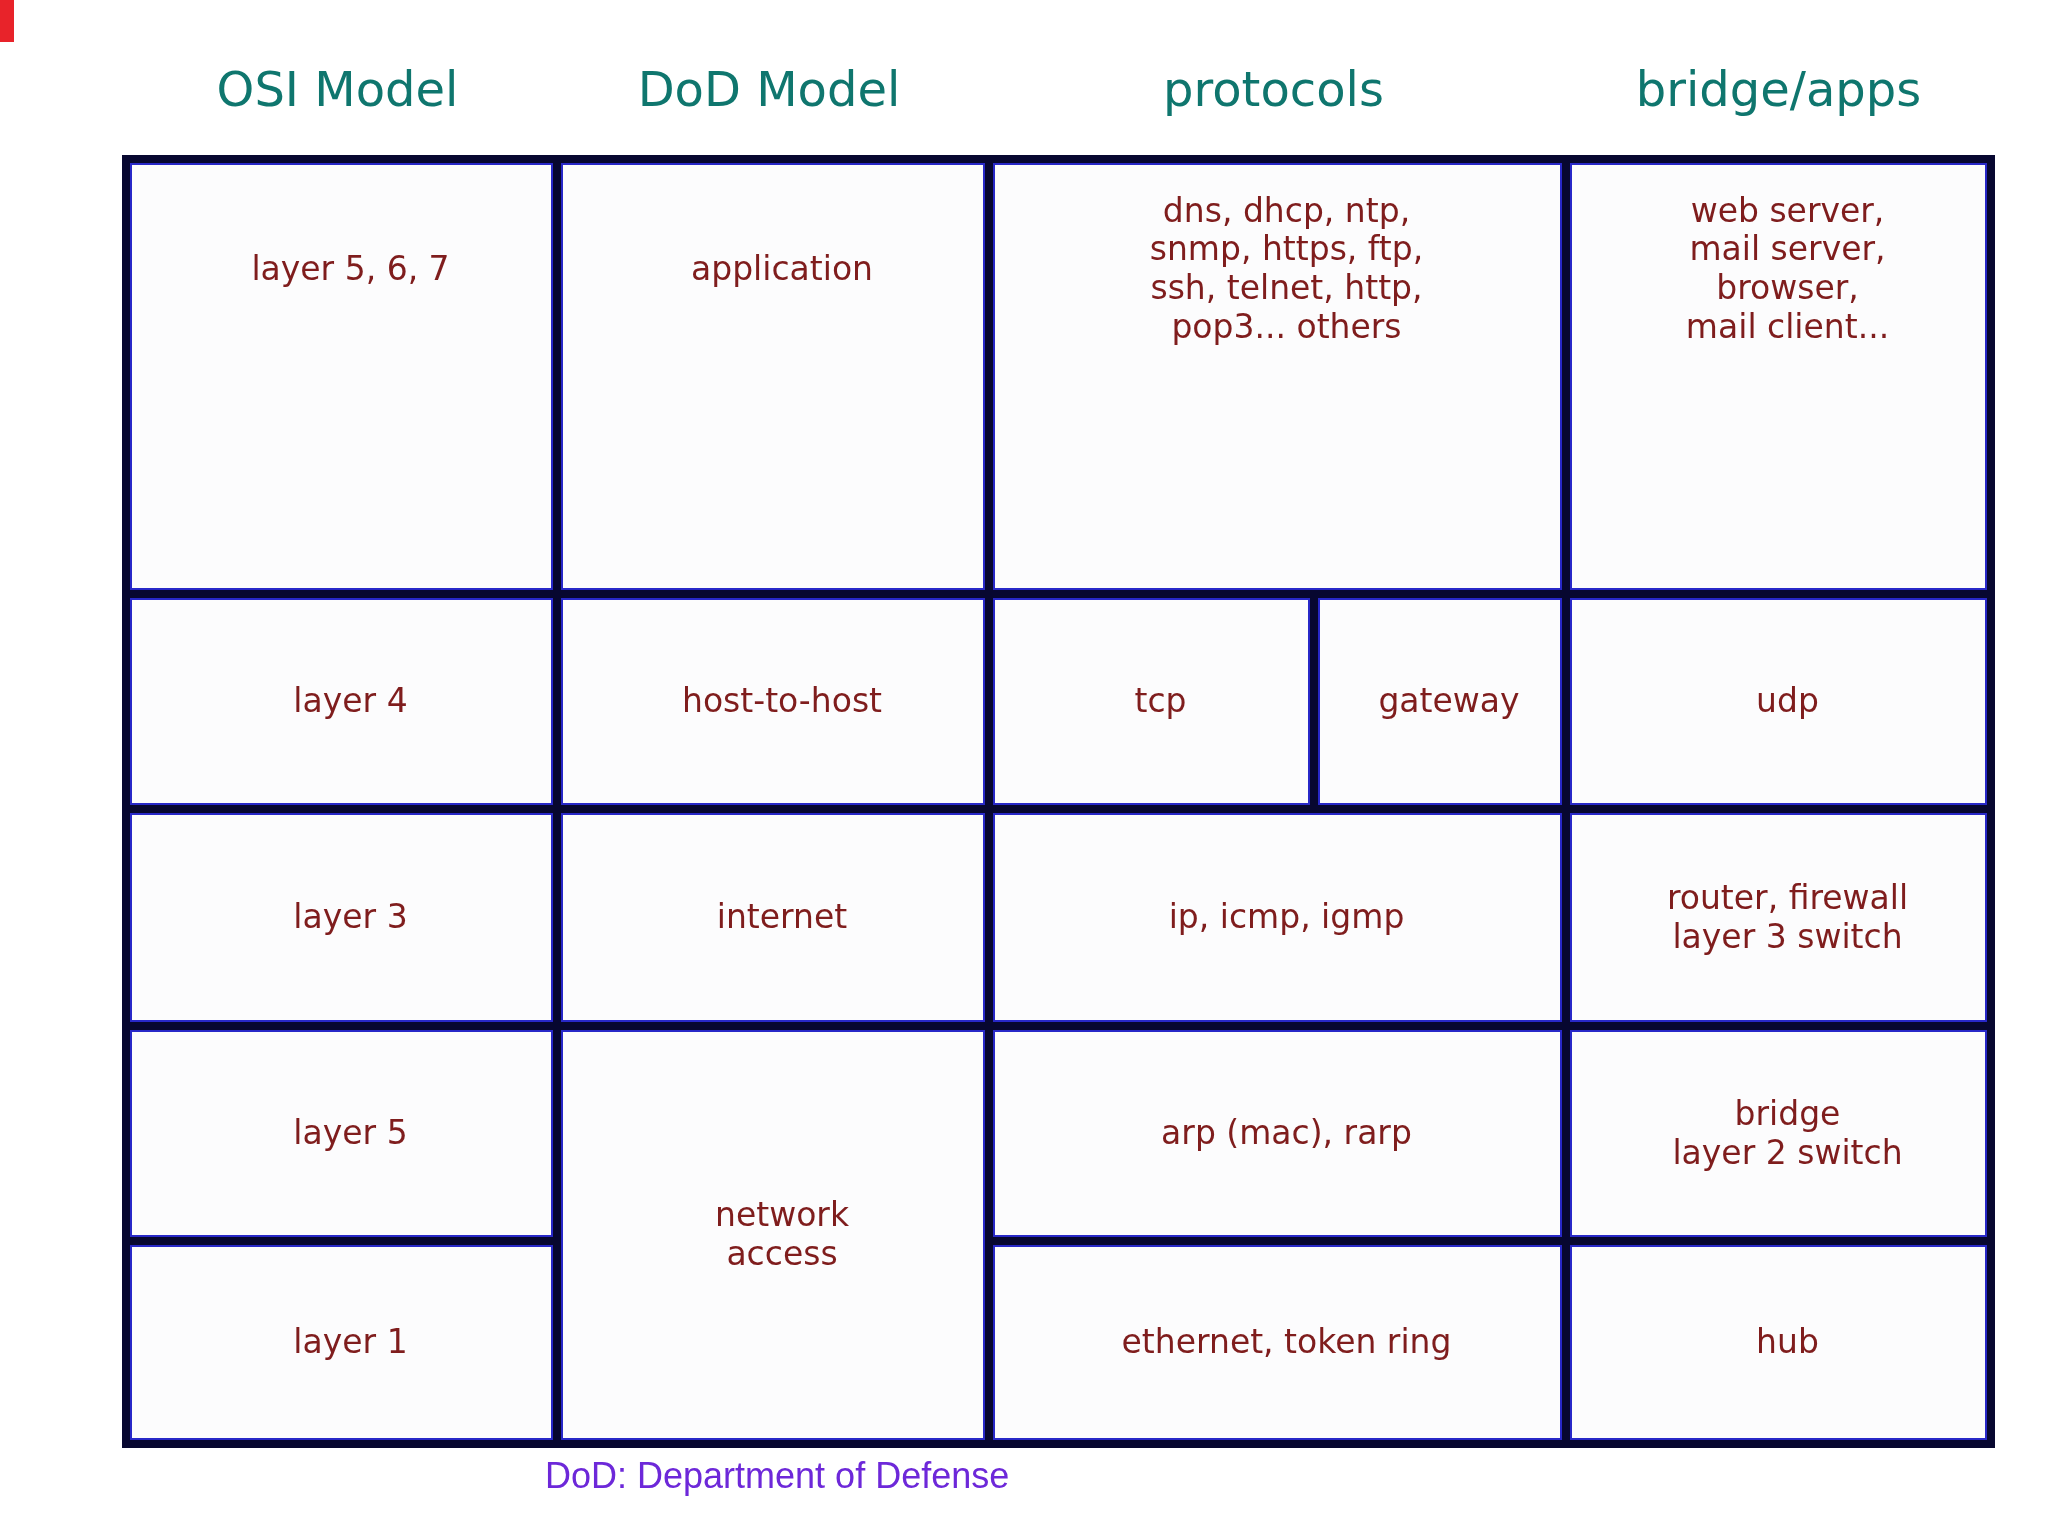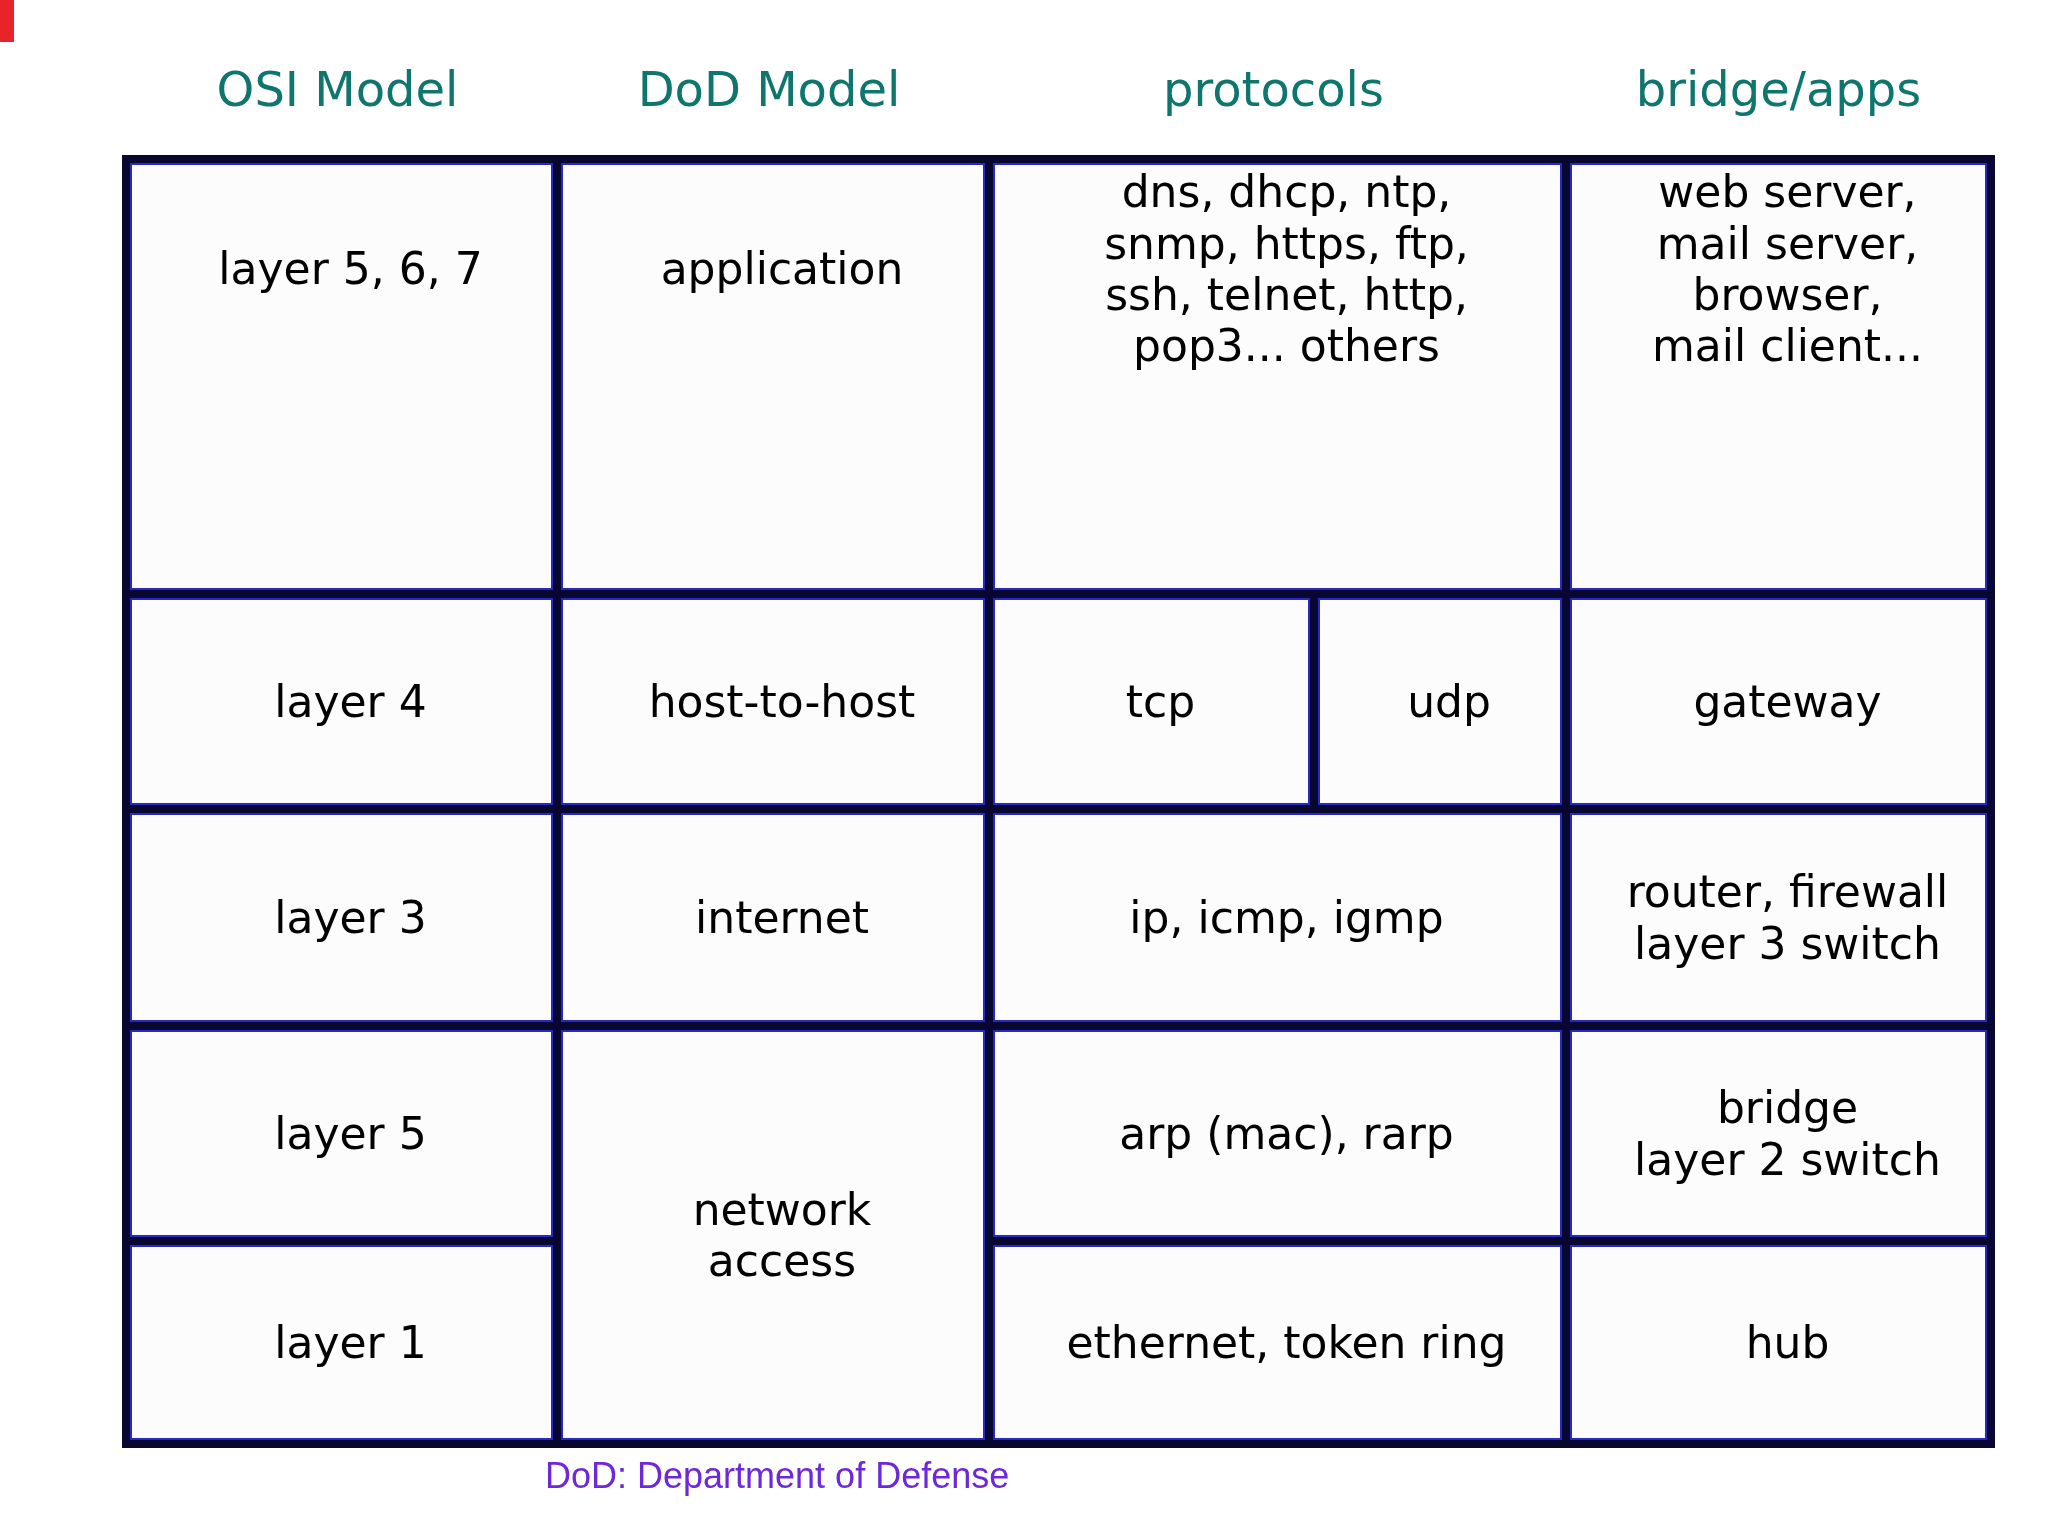--- a/index.html
+++ b/index.html
@@ -42,22 +42,22 @@
     grid-template-rows: 427px 207px 209px 207px 195px;
     gap: 8px;
     padding: 8px;
   }
 
   .cell {
     background: #fcfcfd;
     box-shadow: inset 0 0 0 2px #2828c8; 
     display: flex; align-items: center; justify-content: center;
     text-align: center;
-    color: #000000;
-    font-size: 44px;
+    color: #7f1d1d;
+    font-size: 33px;
     line-height: 1.17;
     white-space: pre-line;
     box-sizing: border-box;
     padding-left: 18px;
   }
 
   
   .row1 { padding-bottom: 215px; }
 
   .span-c34 { grid-column: 3 / 5; }
@@ -89,22 +89,22 @@
 ssh, telnet, http,
 pop3... others</div>
   <div class="cell row1">web server,
 mail server,
 browser,
 mail client...</div>
 
   <div class="cell">layer 4</div>
   <div class="cell">host-to-host</div>
   <div class="cell">tcp</div>
+  <div class="cell">gateway</div>
   <div class="cell">udp</div>
-  <div class="cell">gateway</div>
 
   <div class="cell">layer 3</div>
   <div class="cell">internet</div>
   <div class="cell span-c34">ip, icmp, igmp</div>
   <div class="cell">router, firewall
 layer 3 switch</div>
 
   <div class="cell">layer 5</div>
   <div class="cell span-r45">network
 access</div>

